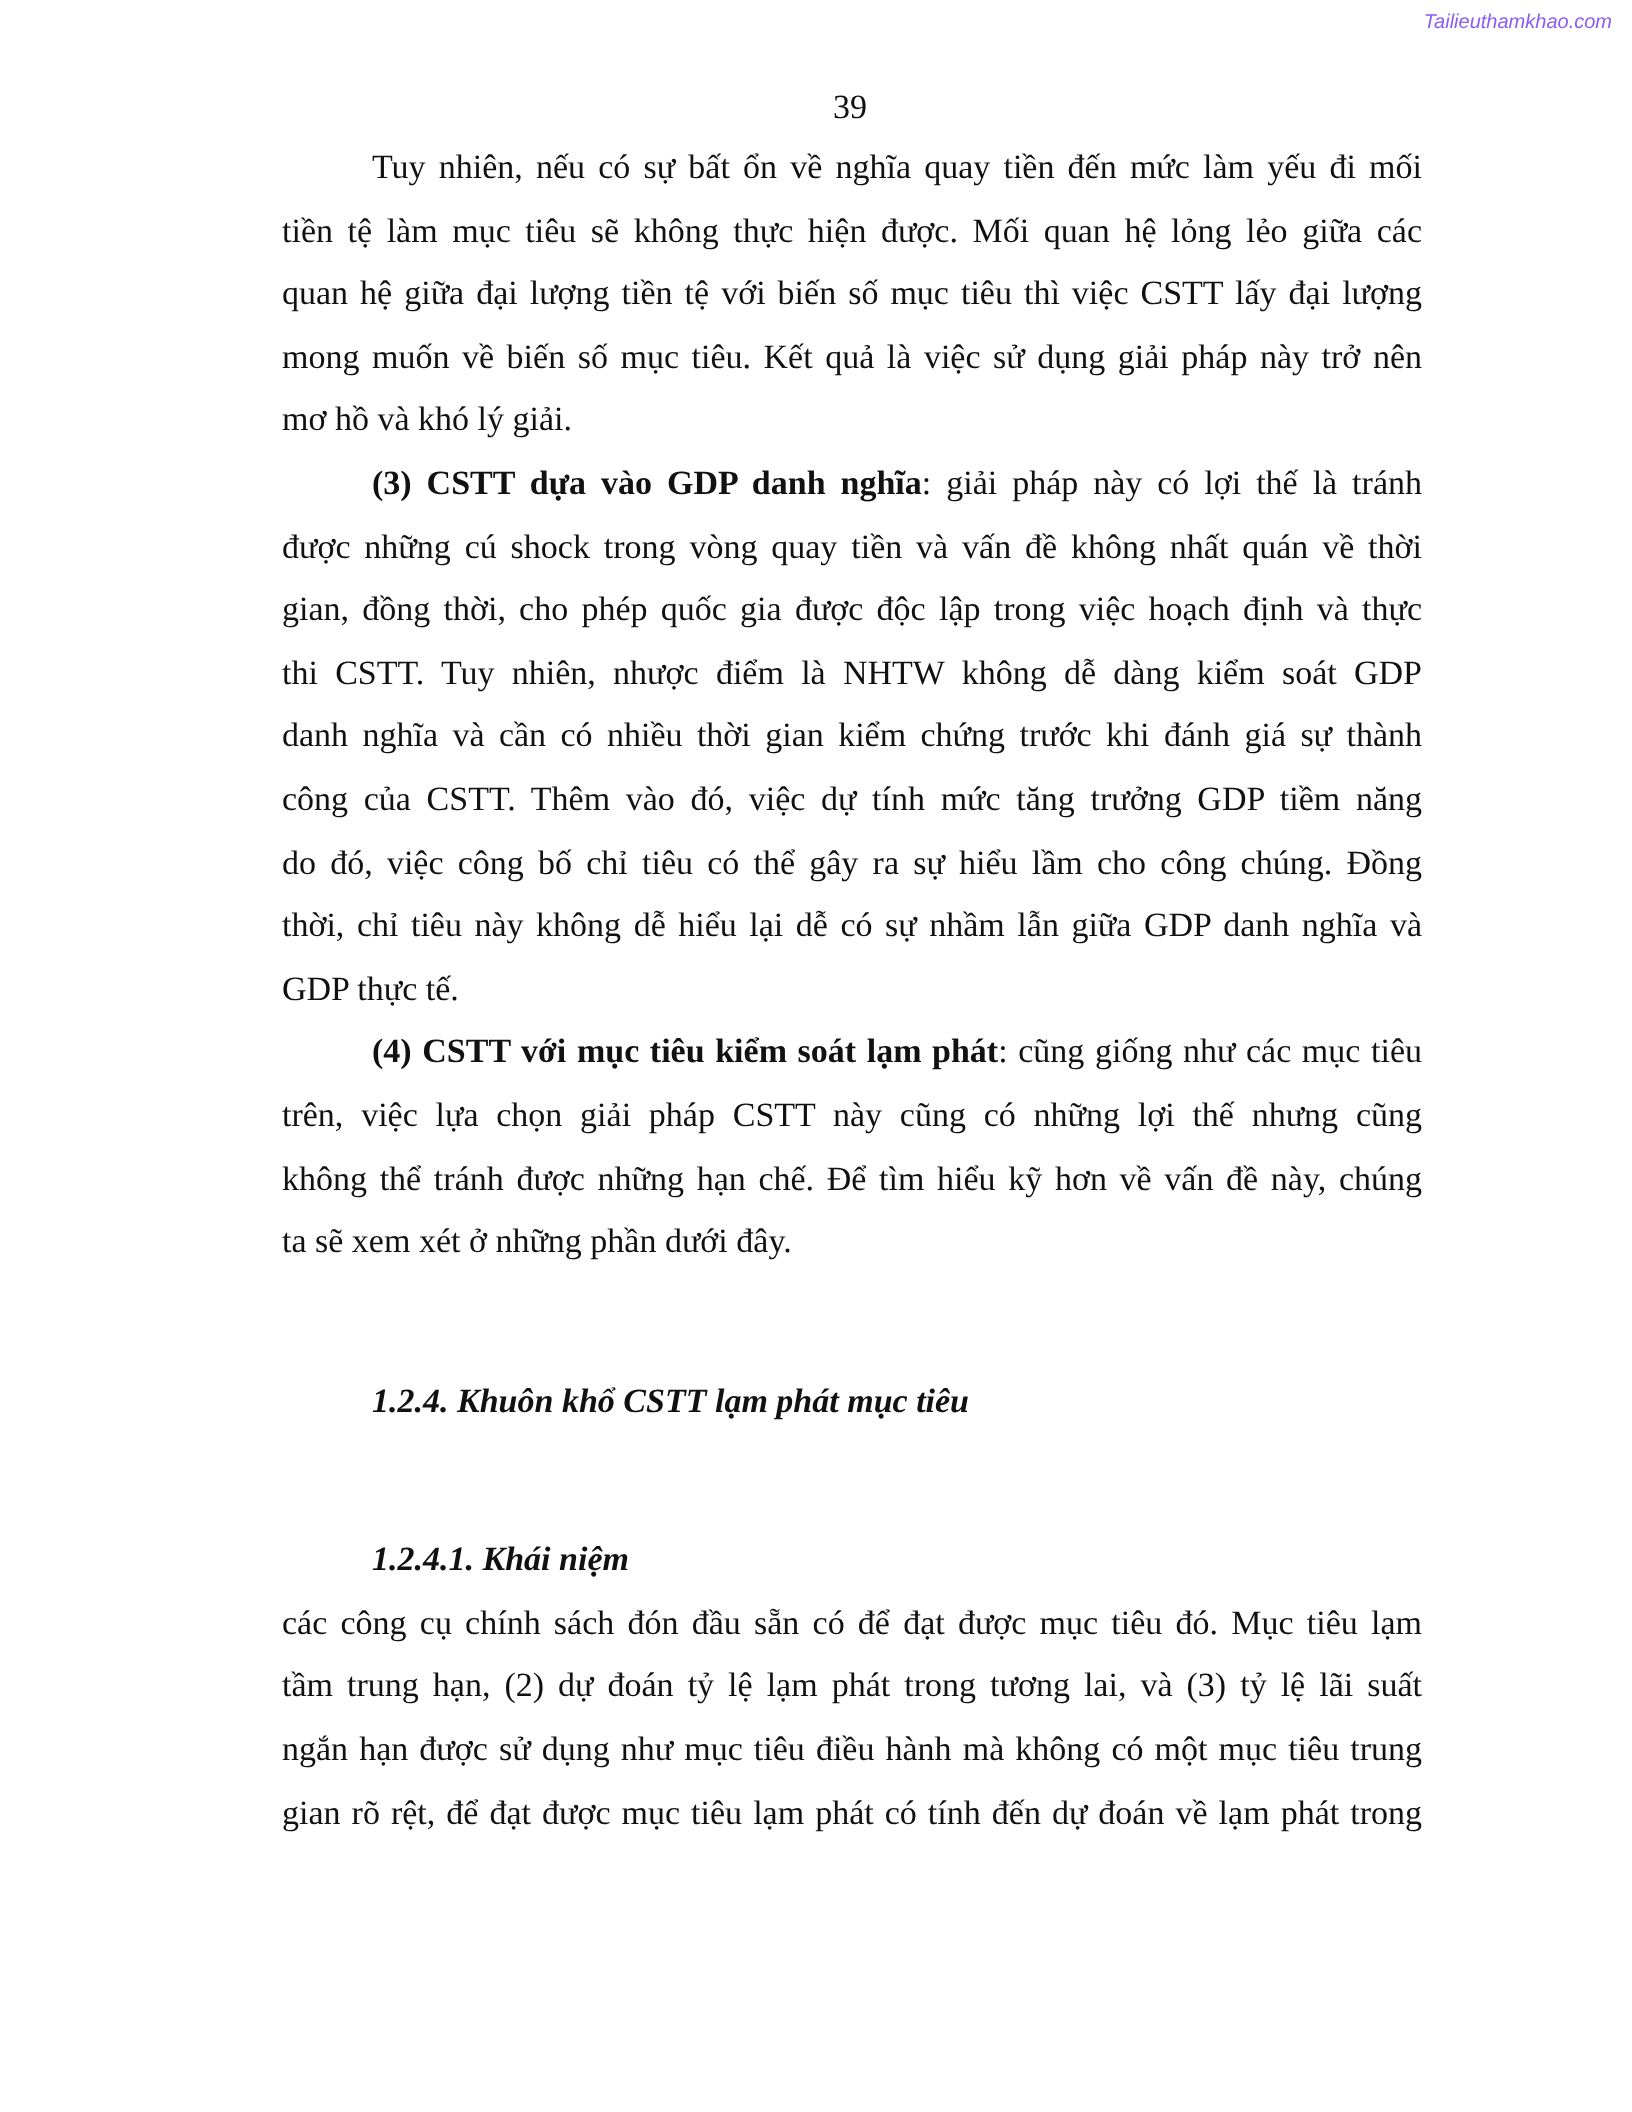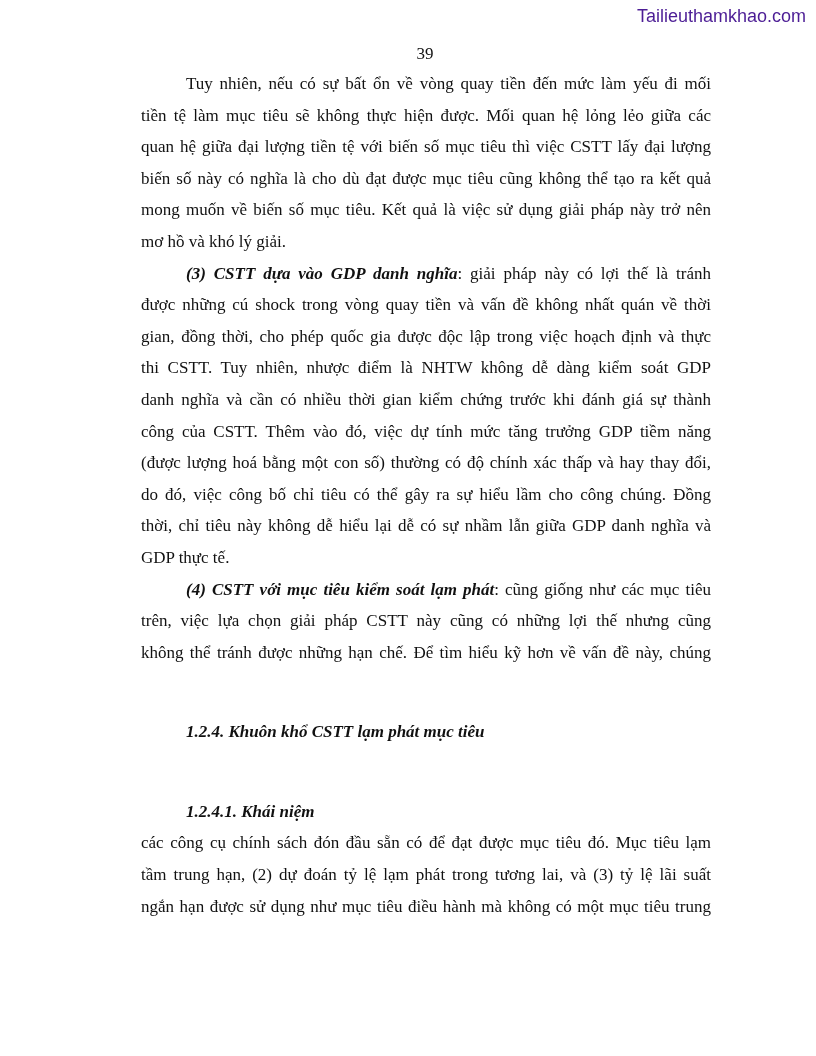--- a/index.html
+++ b/index.html
@@ -1,68 +1,68 @@
 <!DOCTYPE html>
 <html><head>
   <meta charset="utf-8">
   <style>
     html, body { margin: 0; padding: 0; background: #ffffff; }
     body { width: 816px; height: 1056px; position: relative; overflow: hidden;
            font-family: "Liberation Serif", "DejaVu Serif", serif; color: #111; }
     .watermark { position: absolute; top: 6px; right: 10px; font-family: "Liberation Sans", "DejaVu Sans", sans-serif;
-                 font-size: 18px; color: #4c1d95; letter-spacing: 0px; }
+                 font-size: 10px; color: #8b5cf6; letter-spacing: 0px; font-style: italic; }
     .page-number { position: absolute; top: 44px; left: 0; width: 850px; text-align: center; font-size: 17px; }
     .content { position: absolute; top: 68px; left: 141px; width: 570px; font-size: 17px; }
     .line { display: block; height: 31.6px; line-height: 31.6px; text-align: justify; text-align-last: justify; white-space: nowrap; }
     .line.last { text-align-last: left; }
     .line.indent { padding-left: 45px; }
     .line .j { display: inline-block; width: 100%; text-align: justify; text-align-last: justify; white-space: normal; }
     .line.last .j { text-align-last: left; }
-    .bi { font-weight: bold; font-style: italic; }
+    .bi { font-weight: bold; }
     .heading { display: block; height: 31.6px; line-height: 31.6px; padding-left: 45px; font-weight: bold; font-style: italic; margin-top: 48px; }
     .para { display: block; }
   </style>
 </head>
 <body>
 
 <div class="watermark">Tailieuthamkhao.com</div>
 <div class="page-number">39</div>
 
 <div class="content">
 
   <div class="para">
-    <div class="line indent"><span class="j">Tuy nhiên, nếu có sự bất ổn về vòng quay tiền đến mức làm yếu đi mối</span></div>
+    <div class="line indent"><span class="j">Tuy nhiên, nếu có sự bất ổn về nghĩa quay tiền đến mức làm yếu đi mối</span></div>
     <div class="line"><span class="j">tiền tệ làm mục tiêu sẽ không thực hiện được. Mối quan hệ lỏng lẻo giữa các</span></div>
     <div class="line"><span class="j">quan hệ giữa đại lượng tiền tệ với biến số mục tiêu thì việc CSTT lấy đại lượng</span></div>
-    <div class="line"><span class="j">biến số này có nghĩa là cho dù đạt được mục tiêu cũng không thể tạo ra kết quả</span></div>
     <div class="line"><span class="j">mong muốn về biến số mục tiêu. Kết quả là việc sử dụng giải pháp này trở nên</span></div>
     <div class="line last"><span class="j">mơ hồ và khó lý giải.</span></div>
   </div>
 
   <div class="para">
     <div class="line indent"><span class="j"><span class="bi">(3) CSTT dựa vào GDP danh nghĩa</span><span>: giải pháp này có lợi thế là tránh</span></span></div>
     <div class="line"><span class="j">được những cú shock trong vòng quay tiền và vấn đề không nhất quán về thời</span></div>
     <div class="line"><span class="j">gian, đồng thời, cho phép quốc gia được độc lập trong việc hoạch định và thực</span></div>
     <div class="line"><span class="j">thi CSTT. Tuy nhiên, nhược điểm là NHTW không dễ dàng kiểm soát GDP</span></div>
     <div class="line"><span class="j">danh nghĩa và cần có nhiều thời gian kiểm chứng trước khi đánh giá sự thành</span></div>
     <div class="line"><span class="j">công của CSTT. Thêm vào đó, việc dự tính mức tăng trưởng GDP tiềm năng</span></div>
-    <div class="line"><span class="j">(được lượng hoá bằng một con số) thường có độ chính xác thấp và hay thay đổi,</span></div>
     <div class="line"><span class="j">do đó, việc công bố chỉ tiêu có thể gây ra sự hiểu lầm cho công chúng. Đồng</span></div>
     <div class="line"><span class="j">thời, chỉ tiêu này không dễ hiểu lại dễ có sự nhầm lẫn giữa GDP danh nghĩa và</span></div>
     <div class="line last"><span class="j">GDP thực tế.</span></div>
   </div>
 
   <div class="para">
     <div class="line indent"><span class="j"><span class="bi">(4) CSTT với mục tiêu kiểm soát lạm phát</span><span>: cũng giống như các mục tiêu</span></span></div>
     <div class="line"><span class="j">trên, việc lựa chọn giải pháp CSTT này cũng có những lợi thế nhưng cũng</span></div>
     <div class="line"><span class="j">không thể tránh được những hạn chế. Để tìm hiểu kỹ hơn về vấn đề này, chúng</span></div>
+    <div class="line last"><span class="j">ta sẽ xem xét ở những phần dưới đây.</span></div>
   </div>
 
   <div class="heading">1.2.4. Khuôn khổ CSTT lạm phát mục tiêu</div>
   <div class="heading">1.2.4.1. Khái niệm</div>
 
   <div class="para">
     <div class="line"><span class="j">các công cụ chính sách đón đầu sẵn có để đạt được mục tiêu đó. Mục tiêu lạm</span></div>
     <div class="line"><span class="j">tầm trung hạn, (2) dự đoán tỷ lệ lạm phát trong tương lai, và (3) tỷ lệ lãi suất</span></div>
     <div class="line"><span class="j">ngắn hạn được sử dụng như mục tiêu điều hành mà không có một mục tiêu trung</span></div>
+    <div class="line"><span class="j">gian rõ rệt, để đạt được mục tiêu lạm phát có tính đến dự đoán về lạm phát trong</span></div>
   </div>
 
 </div>
 
 </body></html>

